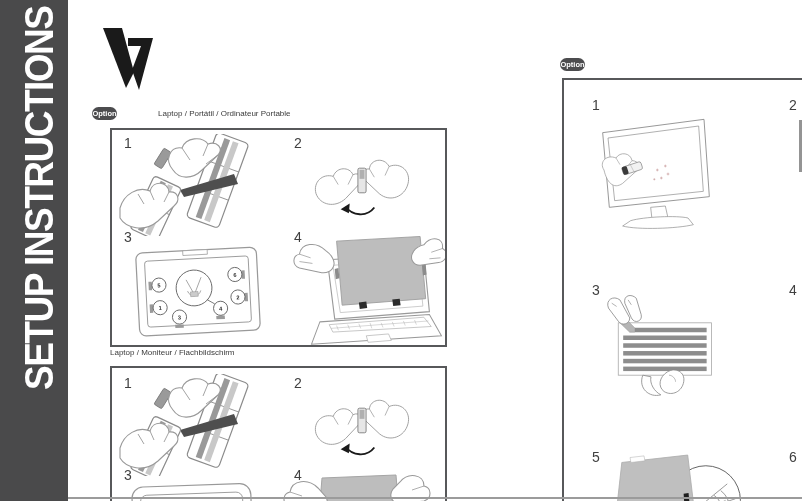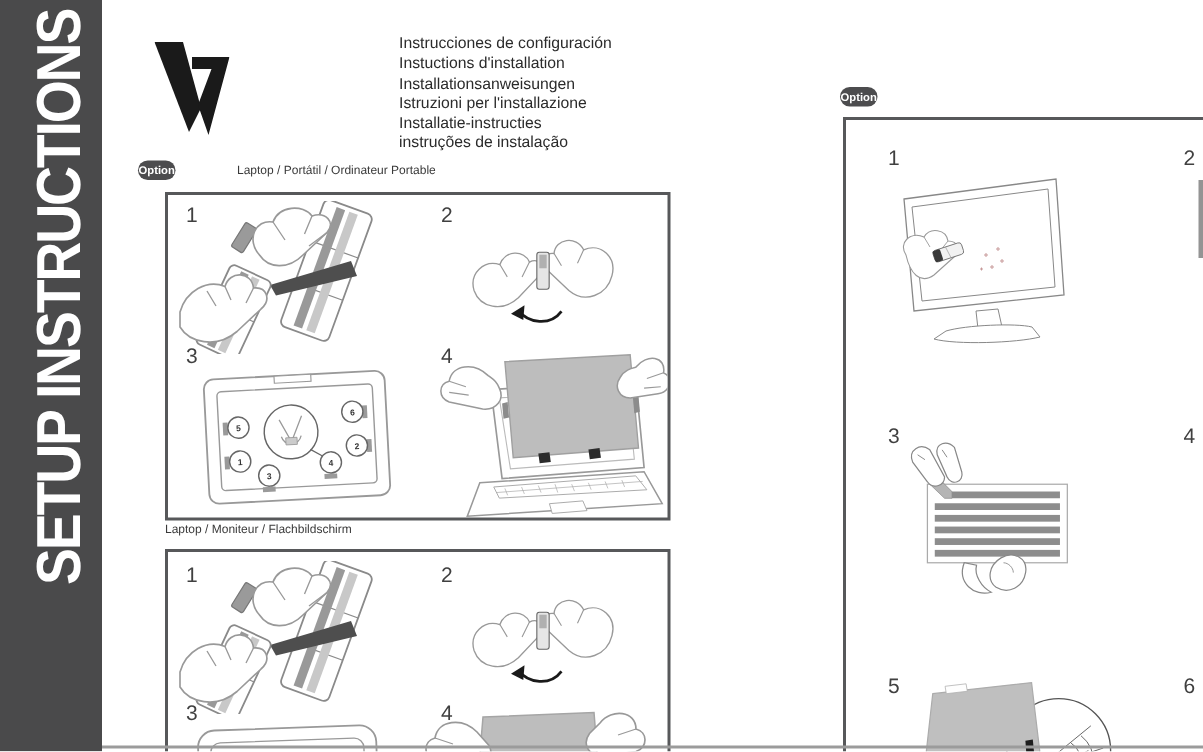--- a/index.html
+++ b/index.html
@@ -184,28 +184,20 @@
 
   <div class="abs sidebar">
     <div class="abs sidebar-title">SETUP INSTRUCTIONS</div>
   </div>
 
   <svg class="abs" style="left:103px;top:26px" width="50" height="64" viewBox="0 0 50 64" role="img">
     <polygon points="0,2 19,2 31,46 23,62" fill="#1a1a1a"></polygon>
     <path d="M25,12 H50 L36,64 L29,44 L38,20 H25 Z" fill="#1a1a1a"></path>
   </svg>
 
-  <div class="abs languages">
-    <div>Instrucciones de configuración</div>
-    <div>Instuctions d'installation</div>
-    <div>Installationsanweisungen</div>
-    <div>Istruzioni per l'installazione</div>
-    <div>Installatie-instructies</div>
-    <div>instruções de instalação</div>
-  </div>
 
   <div class="abs badge" style="left:92px;top:107px">Option A</div>
   <div class="abs small-label" style="left:158px;top:109px">Laptop / Portátil / Ordinateur Portable</div>
 
   <div class="abs ibox" style="left:110px;top:128px;width:337px;height:219px">
     <span class="abs stepnum" style="left:12px;top:6px">1</span>
     <span class="abs stepnum" style="left:182px;top:6px">2</span>
     <span class="abs stepnum" style="left:12px;top:100px">3</span>
     <span class="abs stepnum" style="left:182px;top:100px">4</span>
     <svg class="abs" style="left:6px;top:4px" width="163" height="102">

